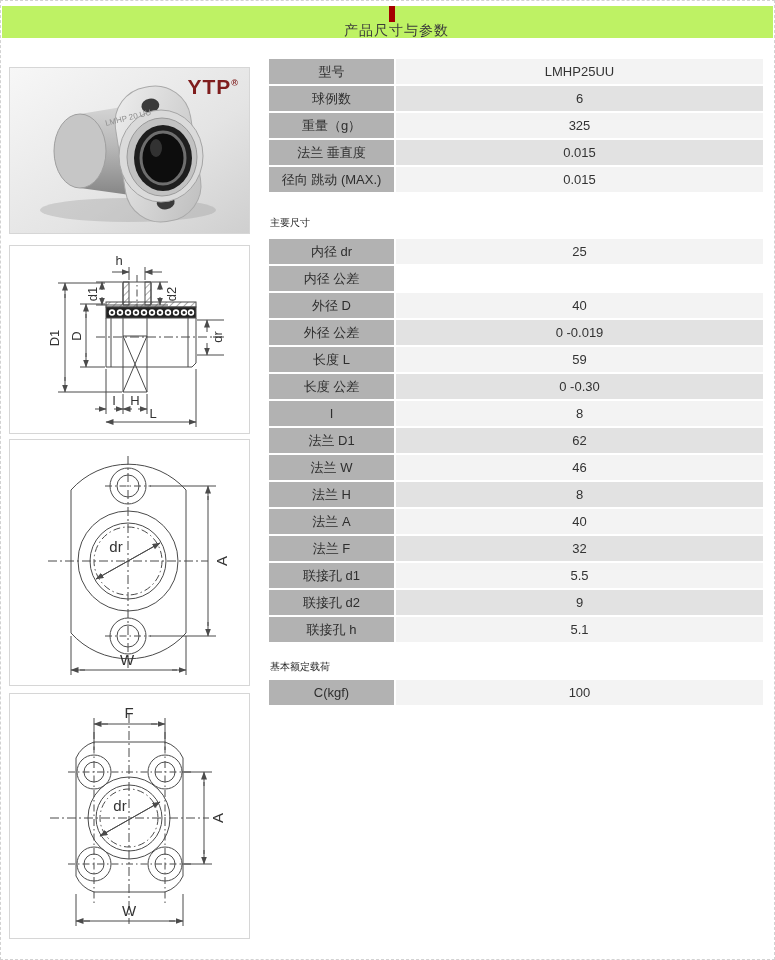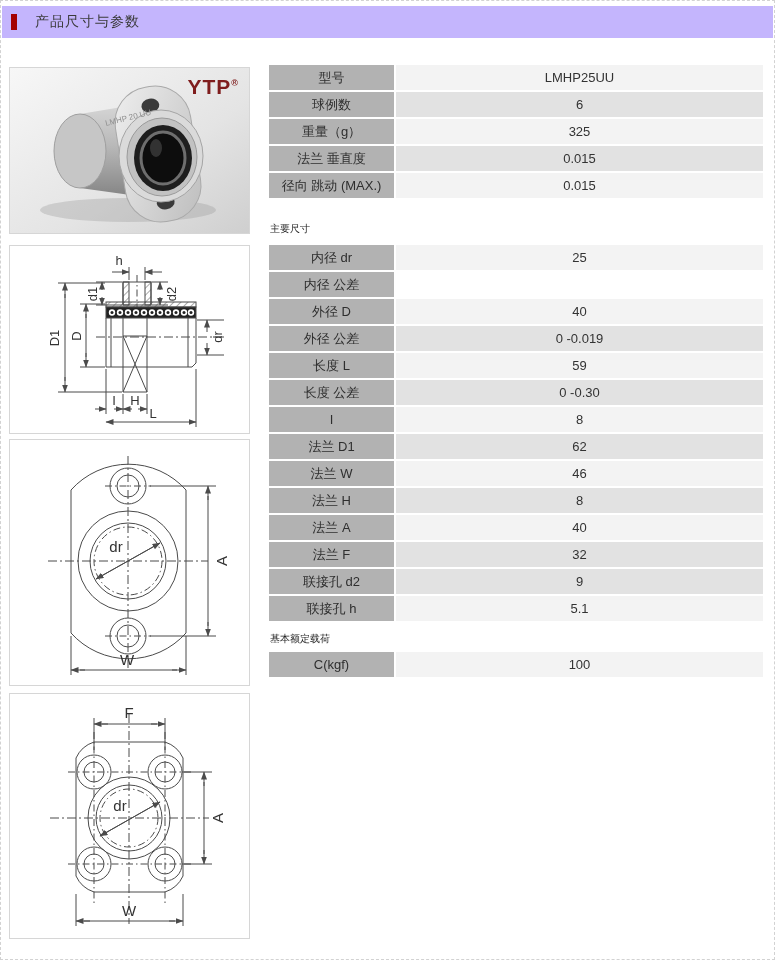--- a/index.html
+++ b/index.html
@@ -1,48 +1,48 @@
 <!DOCTYPE html>
 <html><head>
 <meta charset="utf-8">
 <style>
   html,body{margin:0;padding:0;background:#fff;font-family:"Liberation Sans","DejaVu Sans",sans-serif;}
   #page{position:relative;width:775px;height:960px;box-sizing:border-box;
         border:1px dashed #d2d2d2;background:#fff;overflow:hidden;}
 
   
-  .titlebar{position:absolute;top:5px;left:1px;right:1px;height:32px;background:#c4b5fd;
-            display:flex;align-items:center;}
+  .titlebar{position:absolute;top:5px;left:1px;right:1px;height:32px;background:#bef264;
+            display:flex;align-items:center;flex-direction:column;}
   .bullet{width:6px;height:16px;background:#a40000;margin-left:9px;flex:0 0 auto;}
   .page-title{margin-left:18px;font-size:14px;color:#3a3a3a;letter-spacing:1px;}
 
   
   .imgbox{position:absolute;left:8px;width:241px;background:#fff;border:1px solid #d6d6d6;
           box-sizing:border-box;overflow:hidden;}
   #box-photo{top:66px;height:167px;}
   #box-side{top:244px;height:189px;}
   #box-oval{top:438px;height:247px;}
   #box-square{top:692px;height:246px;}
   .imgbox svg{display:block;}
   .brand-logo{position:absolute;top:8px;right:10px;font-weight:bold;font-size:21px;color:#7f1d1d;
               letter-spacing:1px;line-height:1;}
   .brand-logo sup{font-size:9px;vertical-align:8px;}
 
   
-  #specs{position:absolute;left:268px;top:64px;width:494px;}
+  #specs{position:absolute;left:268px;top:58px;width:494px;}
   .spec-row{display:flex;height:25px;margin-bottom:2px;font-size:13px;line-height:25px;
             text-align:center;color:#333;}
   .cell{box-sizing:border-box;white-space:nowrap;overflow:hidden;}
   .cell.label{width:125px;background:#b2b2b2;margin-right:2px;color:#2e2e2e;}
   .cell.value{flex:1;}
   .value.light{background:#f3f3f3;}
   .value.dark{background:#e2e2e2;}
   .section-heading{font-size:10px;color:#1f1f1f;line-height:20px;}
   .h-dim{margin:21px 0 6px 1px;}
-  .h-load{margin:8px 0 3px 1px;}
+  .h-load{margin:15px 0 3px 1px;}
 
   
   .dim-text{font-size:13px;fill:#333;}
   .dim-text-lg{font-size:15px;fill:#333;}
 </style>
 </head>
 <body>
 
 <div id="page">
 
@@ -371,20 +371,24 @@
         </div>
         <div class="spec-row">
           <div class="cell label">法兰 A</div>
           <div class="cell value light">40</div>
         </div>
         <div class="spec-row">
           <div class="cell label">法兰 F</div>
           <div class="cell value dark">32</div>
         </div>
         <div class="spec-row">
+          <div class="cell label">联接孔 d1</div>
+          <div class="cell value light">5.5</div>
+        </div>
+        <div class="spec-row">
           <div class="cell label">联接孔 d2</div>
           <div class="cell value dark">9</div>
         </div>
         <div class="spec-row">
           <div class="cell label">联接孔 h</div>
           <div class="cell value light">5.1</div>
         </div>
       </div>
     <div class="section-heading h-load">基本额定载荷</div>
     <div id="table-load" class="spec-table">

